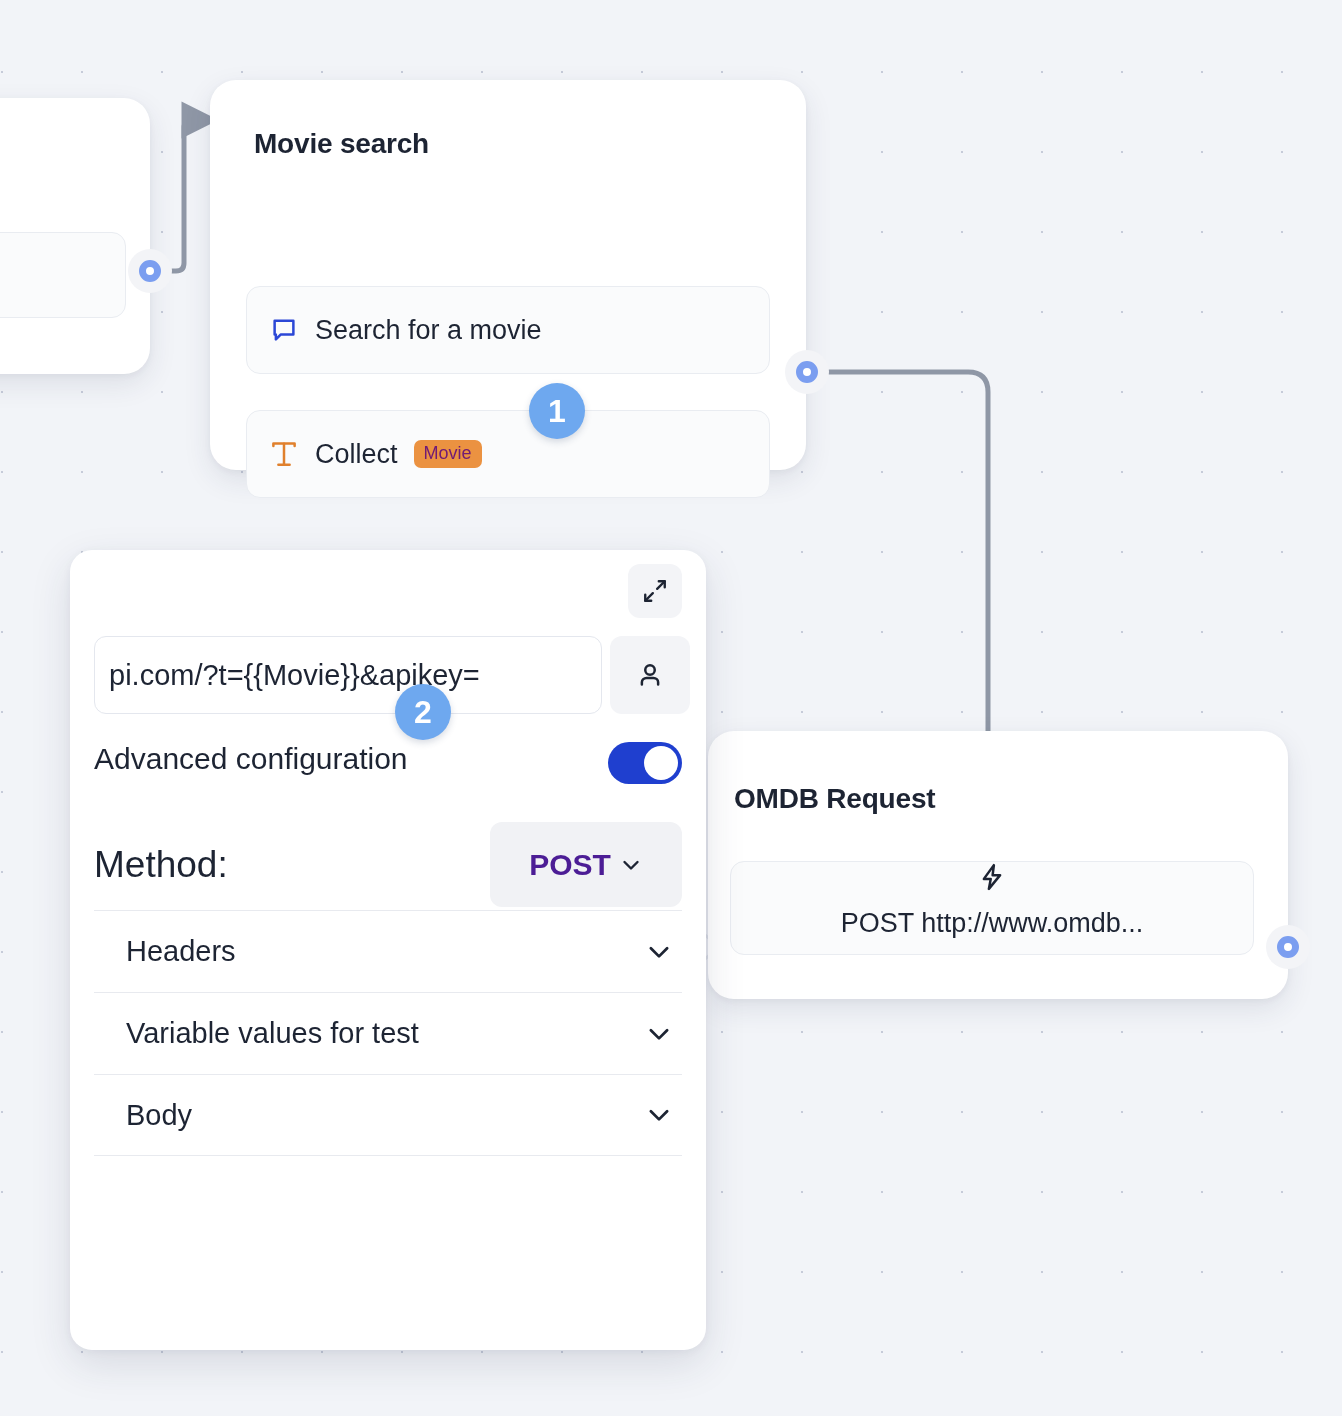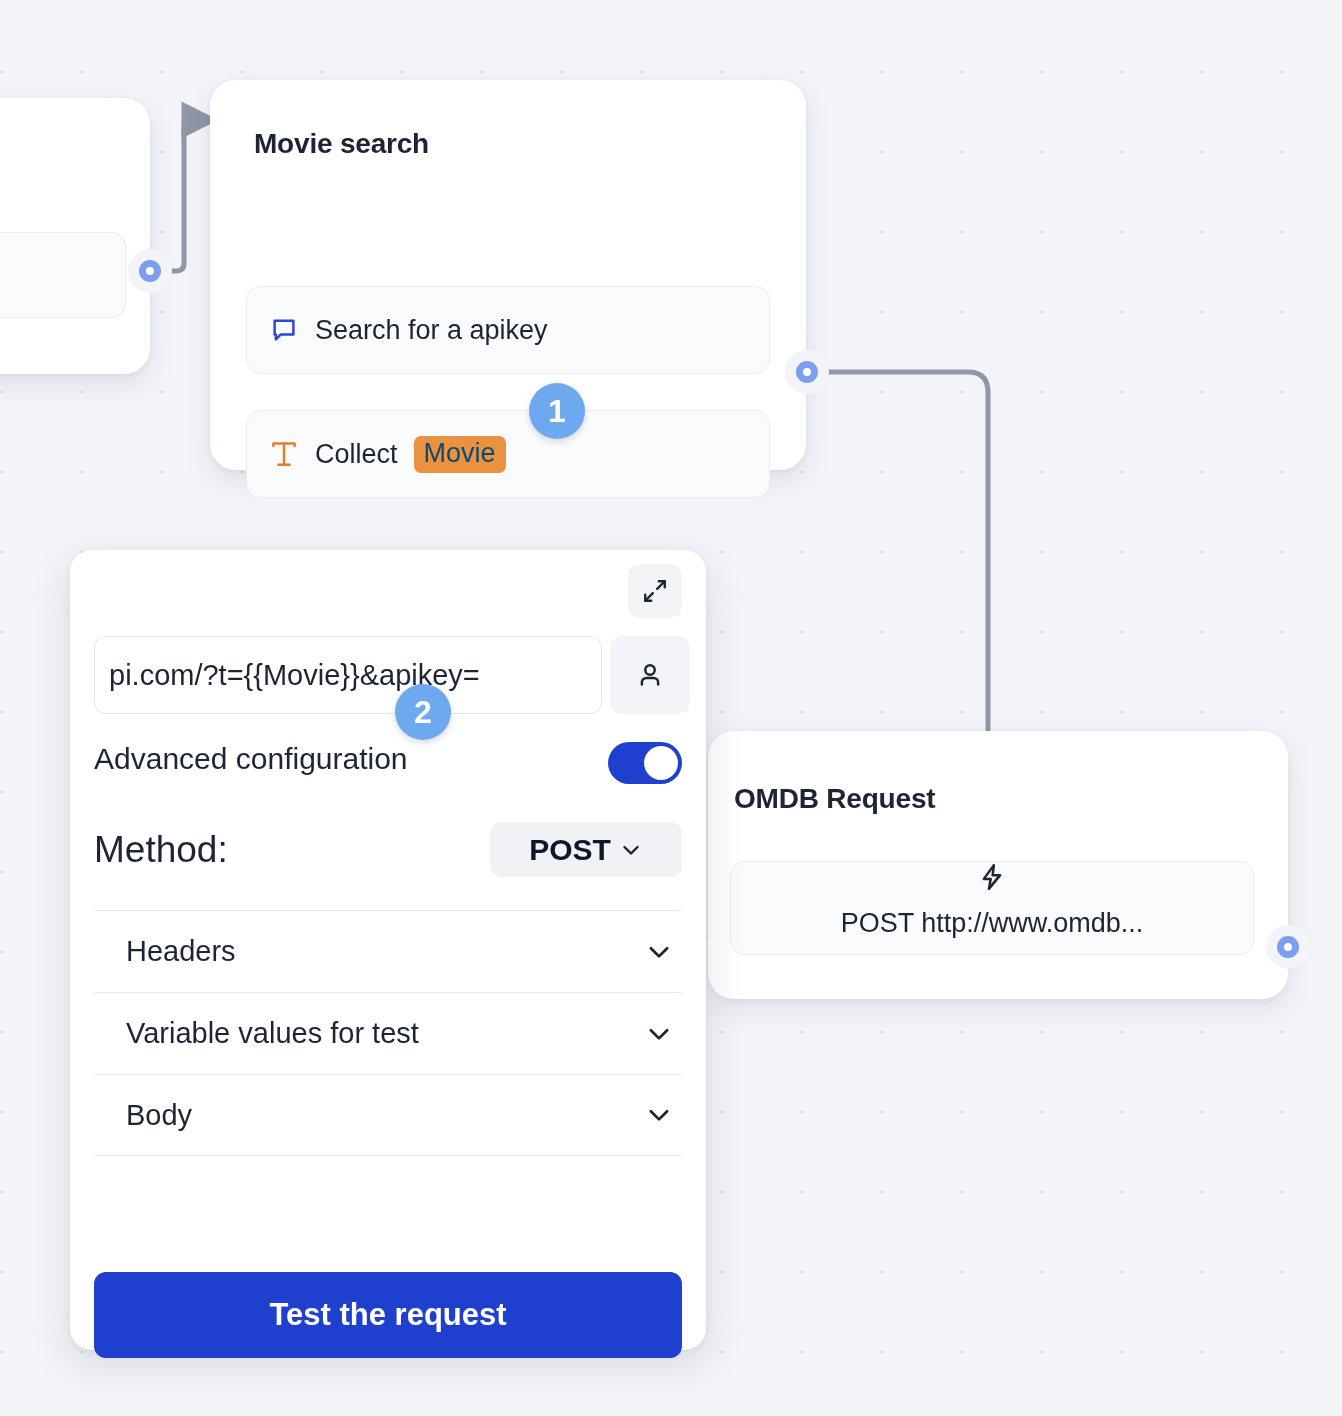--- a/index.html
+++ b/index.html
@@ -95,24 +95,24 @@
     position: absolute;
     left: 44px;
     top: 48px;
   }
   #node-movie .node-row { position: absolute; left: 36px; width: 524px; }
   #node-movie .row-search { top: 206px; }
   #node-movie .row-collect { top: 330px; }
 
   .chip {
     background: #eb9241;
-    color: #0c4a6e;
+    color: #701a75;
     border-radius: 7px;
     padding: 4px 10px 6px 10px;
-    font-size: 27px;
+    font-size: 18px;
     line-height: 1;
     display: inline-block;
   }
 
   
   #node-omdb {
     left: 708px;
     top: 731px;
     width: 580px;
     height: 268px;
@@ -263,31 +263,31 @@
     right: 24px;
     top: 272px;
     display: flex;
     align-items: center;
     justify-content: space-between;
   }
   .method-label { font-size: 37px; color: #1d2433; }
   .method-select {
     background: #f1f2f5;
     border-radius: 12px;
-    height: 55px;
+    height: 85px;
     min-width: 192px;
     display: flex;
     align-items: center;
     justify-content: center;
     gap: 8px;
     padding: 0 22px;
     box-sizing: border-box;
     font-size: 30px;
     font-weight: 700;
-    color: #0f172a;
+    color: #4c1d95;
     cursor: pointer;
   }
 
   .accordion {
     position: absolute;
     left: 24px;
     right: 24px;
     top: 360px;
   }
   .acc-item {
@@ -366,21 +366,21 @@
     <div class="inner-box"></div>
   </div>
 
   <div class="node" id="node-movie">
     <div class="node-title">Movie search</div>
 
     <div class="node-row row-search">
       <svg class="ic" width="30" height="30" viewBox="0 0 24 24" fill="none">
         <path d="M4.5,4.5 H19.5 V15.5 H9.5 L5.5,19.5 V15.5 H4.5 Z" stroke="#2b47d6" stroke-width="2" stroke-linejoin="round" fill="none"></path>
       </svg>
-      <span class="row-text">Search for a apikey</span>
+      <span class="row-text">Search for a movie</span>
     </div>
 
     <div class="node-row row-collect">
       <svg class="ic" width="30" height="30" viewBox="0 0 24 24" fill="none">
         <path d="M3.5,5.5 V3.5 H20.5 V5.5" stroke="#e0802c" stroke-width="2" stroke-linecap="round" stroke-linejoin="round" fill="none"></path>
         <path d="M12,3.8 V20.2" stroke="#e0802c" stroke-width="2" stroke-linecap="round"></path>
         <path d="M7.5,20.5 H16.5" stroke="#e0802c" stroke-width="2" stroke-linecap="round"></path>
       </svg>
       <span class="row-text">Collect</span>
       <span class="chip">Movie</span>
@@ -453,19 +453,18 @@
         </svg>
       </div>
       <div class="acc-item">
         <span>Body</span>
         <svg class="ic" width="30" height="30" viewBox="0 0 24 24" fill="none">
           <path d="M5.5,9 L12,15.5 L18.5,9" stroke="#1d2433" stroke-width="2.2" stroke-linecap="round" stroke-linejoin="round"></path>
         </svg>
       </div>
     </div>
 
-    <button class="test-btn">Test the request</button>
   </div>
 
   <div class="badge" id="badge-1">1</div>
   <div class="badge" id="badge-2">2</div>
 
 </div>
 
 </body></html>

